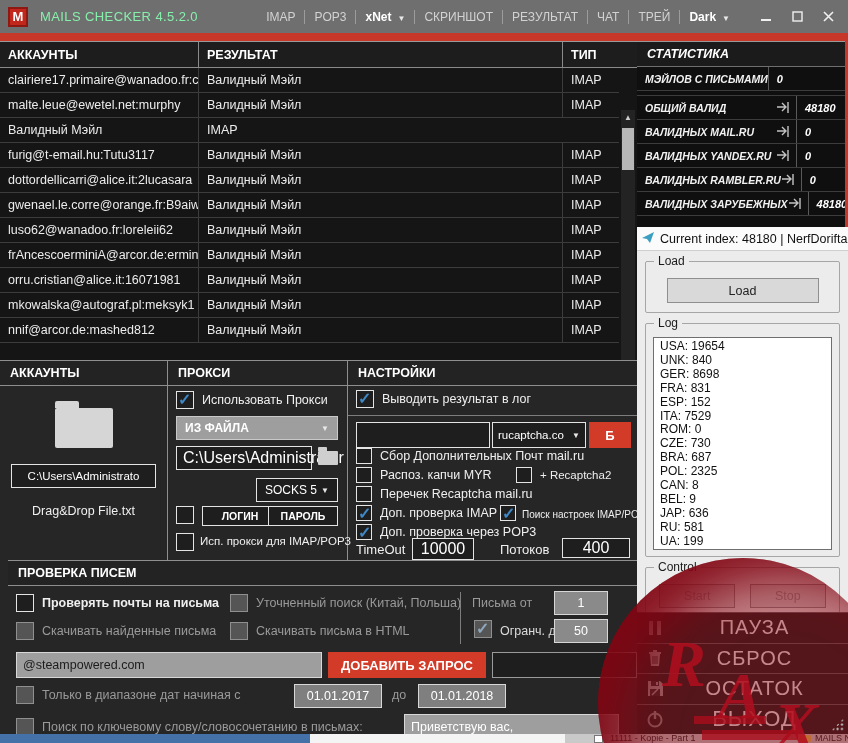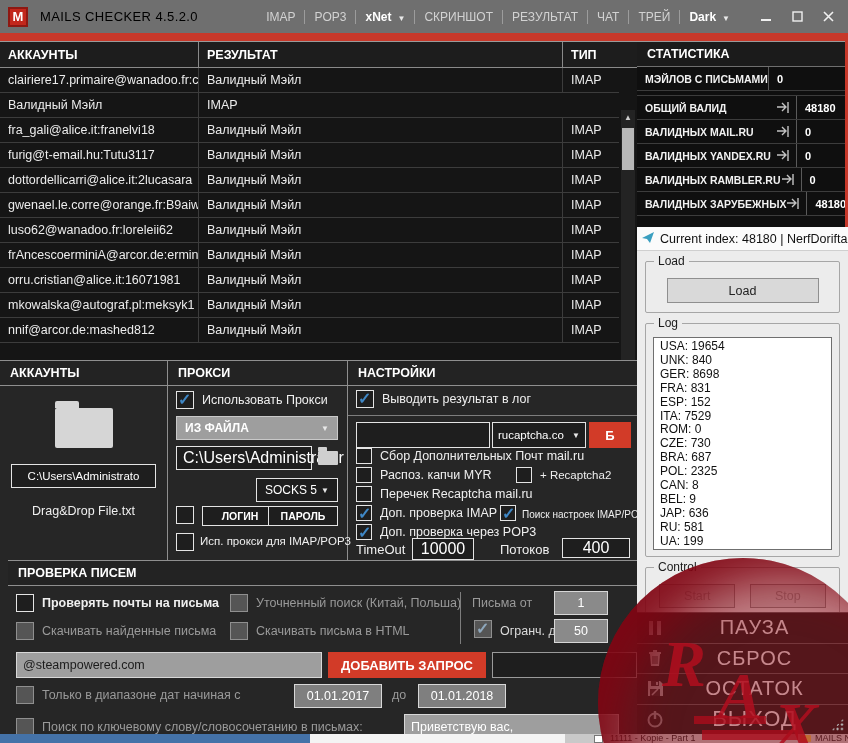--- a/index.html
+++ b/index.html
@@ -4,21 +4,21 @@
 <style>
   * { box-sizing: border-box; margin: 0; padding: 0; }
   html,body { width:848px; height:743px; overflow:hidden; }
   body { position:relative; background:#262626; font-family:"Liberation Sans",sans-serif; }
 
   
   .titlebar { position:absolute; left:0; top:0; width:848px; height:33px; background:#6f6f6f;
               display:flex; align-items:center; color:#fff; }
   .logo { width:20px; height:20px; margin-left:8px; background:#c2271c; border:2px solid #8e1812;
           color:#fff; font-weight:bold; font-size:13px; display:flex; align-items:center; justify-content:center; }
-  .apptitle { margin-left:12px; font-size:13px; color:#000000; letter-spacing:.4px; white-space:nowrap; }
+  .apptitle { margin-left:12px; font-size:13px; color:#86efac; letter-spacing:.4px; white-space:nowrap; }
   .menu { margin-left:auto; display:flex; align-items:center; font-size:12px; color:#d2d2d2; }
   .mi { padding:0 9px; white-space:nowrap; cursor:default; }
   .mi.strong { color:#fff; font-weight:bold; }
   .msep { width:1px; height:14px; background:#9c9c9c; }
   .caret { font-size:8px; margin-left:6px; color:#e8e8e8; }
   .winbtns { display:flex; align-items:center; gap:20px; margin:0 14px 0 22px; }
   .winbtns svg { display:block; }
 
   .redstripe { position:absolute; left:0; top:33px; width:848px; height:8px; background:#c7382a; }
   .rededge { position:absolute; right:0; top:41px; width:3px; height:186px; background:#c7382a; z-index:6; }
@@ -96,21 +96,21 @@
   .redbtn { position:absolute; background:#d23b28; color:#fff; font-weight:bold;
             display:flex; align-items:center; justify-content:center; }
 
   
   .letters { position:absolute; left:8px; top:560px; width:637px; height:174px; background:#262626;
              border-top:1px solid #8f8f8f; }
   .vdiv { position:absolute; width:1px; background:#7d7d7d; }
 
   
   .stats { position:absolute; left:637px; top:41px; width:211px; height:228px; background:#0f0f0f;
-           border-top:1px solid #9a9a9a; }
+           border-top:1px solid #9a9a9a;font-style:italic; }
   .stats .panelhead { background:#1b1b1b; border-bottom:1px solid #6f6f6f; }
   .srow { display:flex; align-items:center; height:24px; border-bottom:1px solid #3c3c3c;
           padding-left:8px; }
   .srow .sl { color:#f2f2f2; font-size:10.5px; font-weight:bold; white-space:nowrap; }
   .srow .aico { margin-left:auto; margin-right:5px; display:flex; }
   .srow .sv { width:52px; align-self:stretch; display:flex; align-items:center; padding-left:8px;
               border-left:1px solid #5a5a5a; color:#fff; font-size:11px; font-weight:bold; }
   .sgap { height:5px; border-bottom:1px solid #3c3c3c; }
 
   
@@ -220,26 +220,26 @@
   </div>
   <div class="tbody">
 
       <div class="trow">
         <div class="tc">clairiere17.primaire@wanadoo.fr:clai</div>
         <div class="tc">Валидный Мэйл</div>
         <div class="tc">IMAP</div>
       </div>
 
       <div class="trow">
-        <div class="tc">Валидный Мэйл</div>
-        <div class="tc">IMAP</div>
-      </div>
-
-      <div class="trow">
-        <div class="tc">fra_gali@alice.it:franelvi18</div>
+        <div class="tc">malte.leue@ewetel.net:murphy</div>
+        <div class="tc">Валидный Мэйл</div>
+        <div class="tc">IMAP</div>
+      </div>
+
+      <div class="trow">
         <div class="tc">Валидный Мэйл</div>
         <div class="tc">IMAP</div>
       </div>
 
       <div class="trow">
         <div class="tc">furig@t-email.hu:Tutu3117</div>
         <div class="tc">Валидный Мэйл</div>
         <div class="tc">IMAP</div>
       </div>
 

